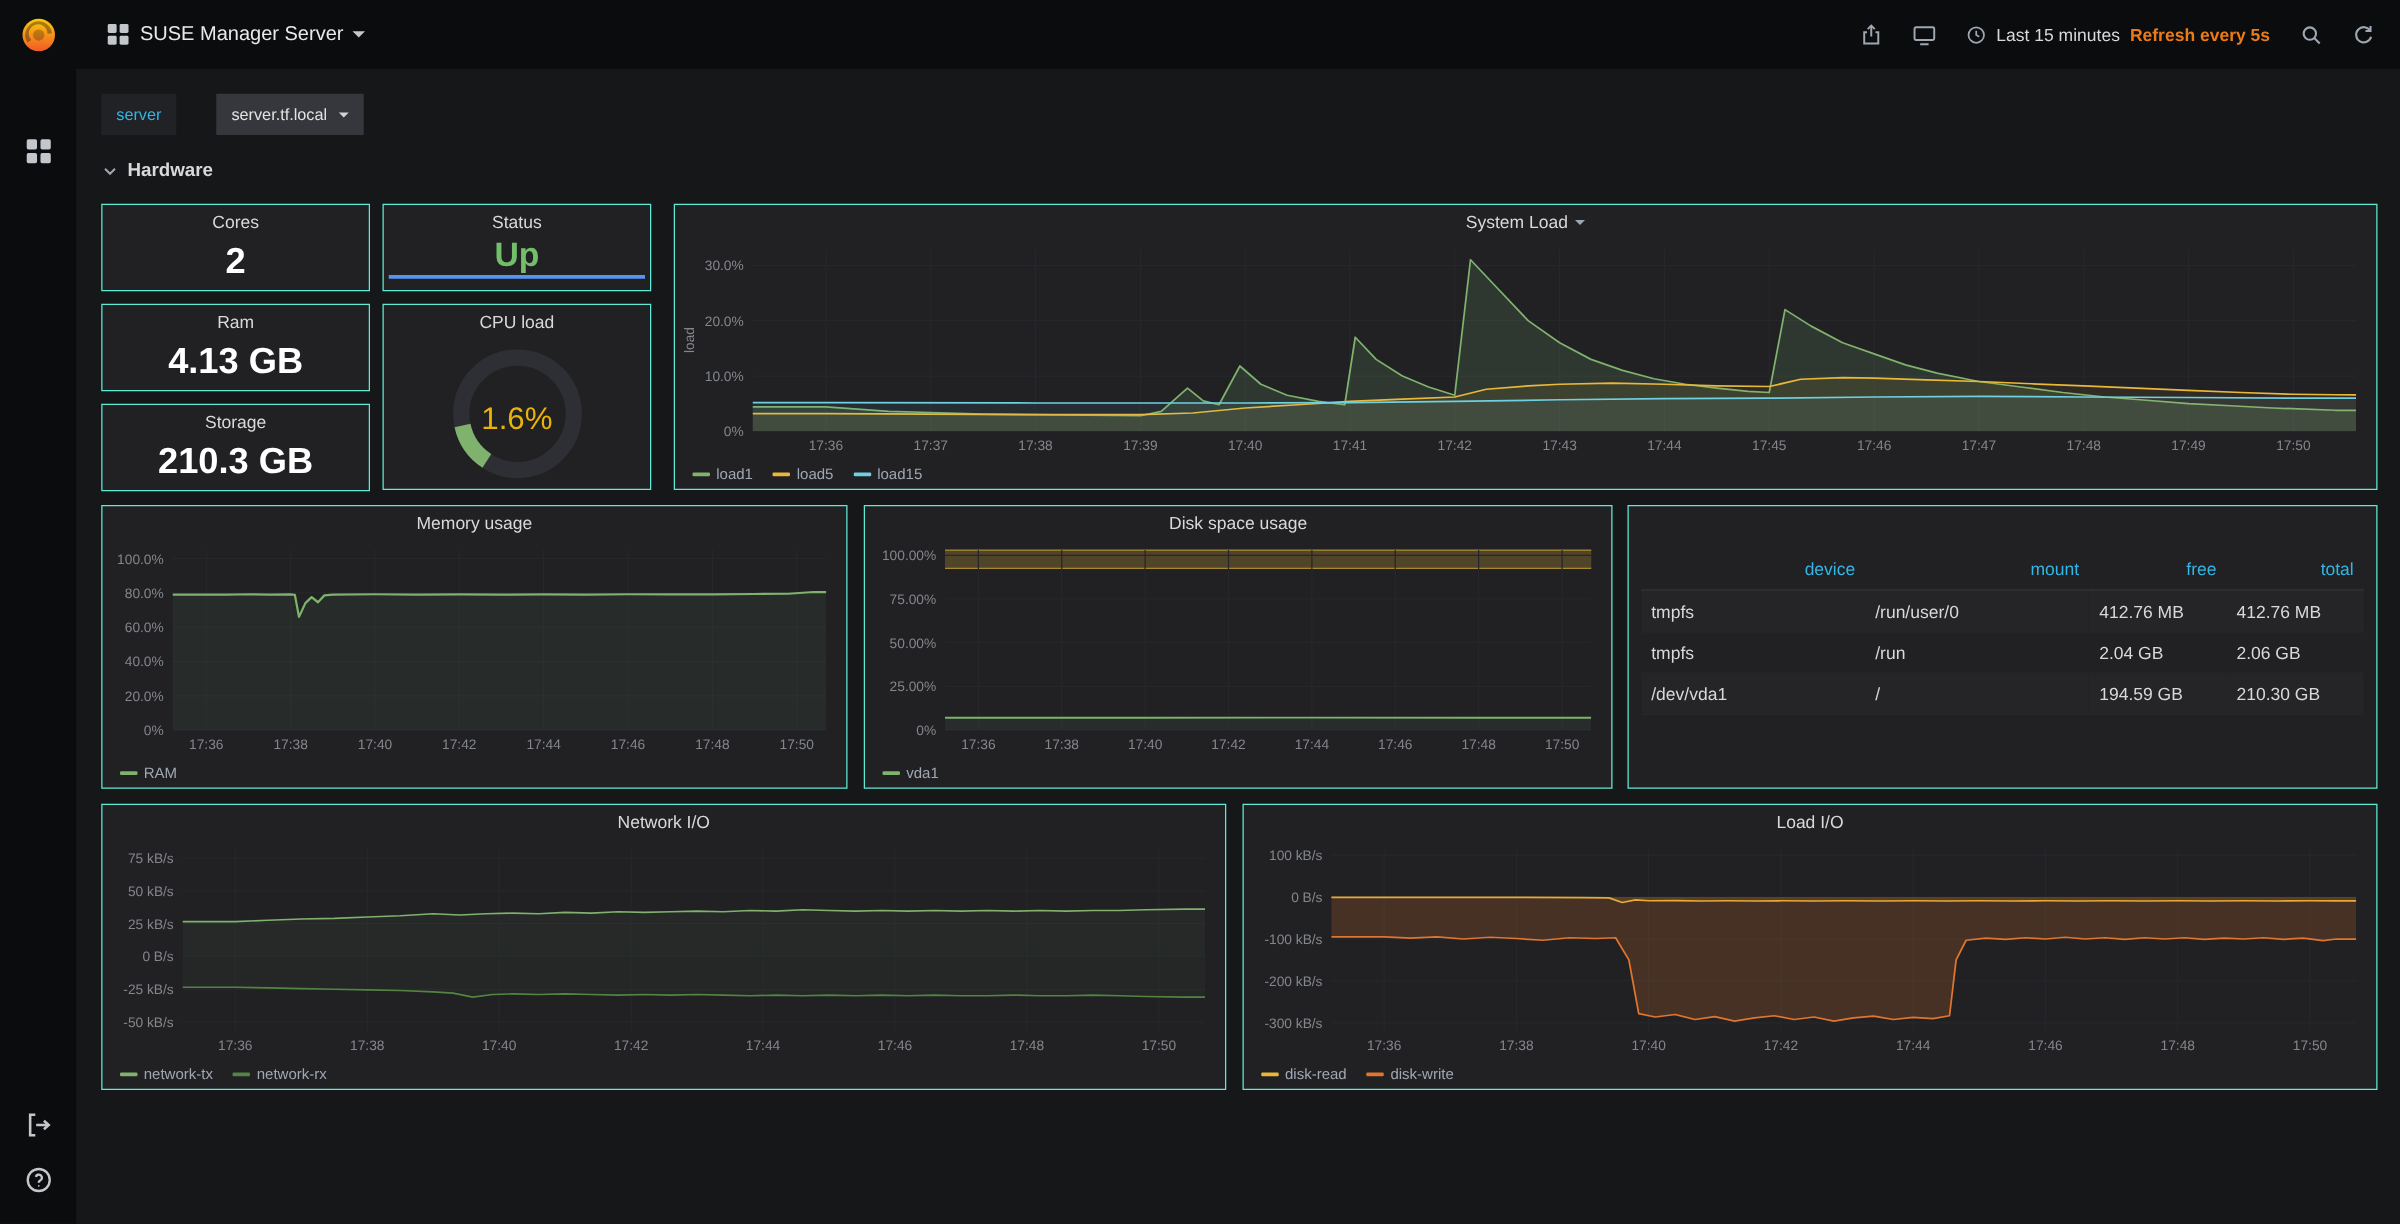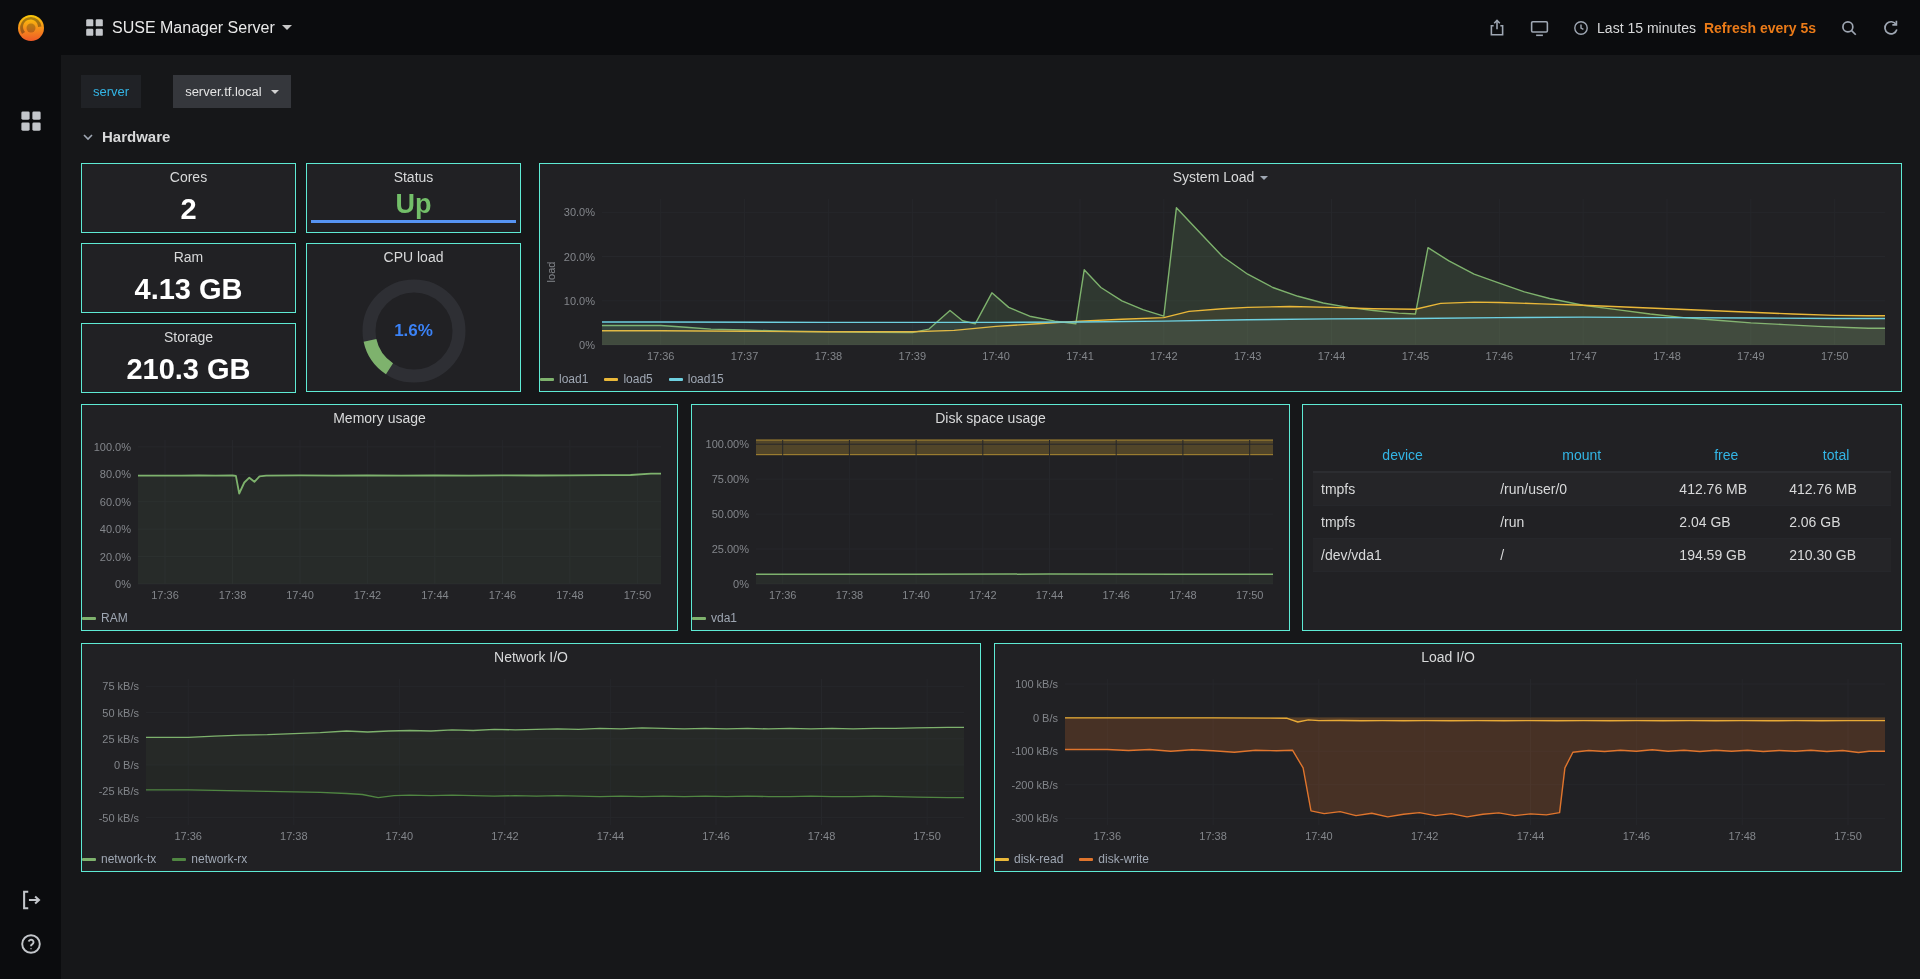--- a/index.html
+++ b/index.html
@@ -27,41 +27,41 @@
   .var-caret{width:0;height:0;border-left:4px solid transparent;border-right:4px solid transparent;border-top:4px solid #d2d2d2;}
   .row-header{position:absolute;left:82px;top:128px;display:flex;align-items:center;gap:8px;font-size:15px;font-weight:700;color:#d8d9da;cursor:pointer;}
   
   .panel{position:absolute;background:#212124;border:1px solid #5eead4;box-sizing:border-box;}
   .panel-title{height:27px;line-height:27px;text-align:center;font-size:14px;font-weight:500;color:#d8d9da;cursor:pointer;white-space:nowrap;}
   .title-caret{display:inline-block;margin-left:6px;width:0;height:0;border-left:4px solid transparent;border-right:4px solid transparent;border-top:4px solid #9fa7b3;vertical-align:middle;}
   .stat-value{position:absolute;top:29px;left:0;right:0;text-align:center;font-size:29px;font-weight:700;color:#ffffff;}
   .status-value{color:#73bf69;}
   .status-bar{position:absolute;left:4px;right:4px;bottom:9px;height:3px;background:#5794f2;}
   .gauge-wrap{position:absolute;left:50%;top:27px;transform:translateX(-50%);}
-  .gauge-value{position:absolute;left:0;right:0;top:77px;text-align:center;font-size:17px;font-weight:700;color:#3b82f6;}
+  .gauge-value{position:absolute;left:0;right:0;top:77px;text-align:center;font-size:25px;font-weight:400;color:#eab308;}
   #p-cores{left:81px;top:163px;width:215px;height:70px;}
   #p-status{left:306px;top:163px;width:215px;height:70px;}
   #p-sysload{left:539px;top:163px;width:1363px;height:229px;}
   #p-ram{left:81px;top:243px;width:215px;height:70px;}
   #p-cpu{left:306px;top:243px;width:215px;height:149px;}
   #p-storage{left:81px;top:323px;width:215px;height:70px;}
   #p-memory{left:81px;top:404px;width:597px;height:227px;}
   #p-diskspace{left:691px;top:404px;width:599px;height:227px;}
   #p-mounts{left:1302px;top:404px;width:600px;height:227px;}
   #p-network{left:81px;top:643px;width:900px;height:229px;}
   #p-diskio{left:994px;top:643px;width:908px;height:229px;}
   
   .chart-wrap{position:absolute;left:4px;right:8px;top:28px;bottom:26px;cursor:crosshair;}
   svg text{fill:#83868b;font-size:11px;font-family:"Liberation Sans",sans-serif;}
-  .legend{position:absolute;left:0;bottom:5px;display:flex;gap:16px;font-size:12px;color:#9fa7b3;}
+  .legend{position:absolute;left:14px;bottom:5px;display:flex;gap:16px;font-size:12px;color:#9fa7b3;}
   .legend .lg-item{display:flex;align-items:center;gap:5px;cursor:pointer;}
   .legend .lg-item i{display:inline-block;width:14px;height:3px;border-radius:1px;}
   
   .mount-table{position:absolute;left:10px;right:10px;top:34px;border-collapse:collapse;font-size:14px;width:calc(100% - 20px);}
-  .mount-table th{color:#33b5e5;text-align:center;font-weight:500;padding:8px 8px;border-bottom:2px solid #2c2d31;cursor:pointer;}
+  .mount-table th{color:#33b5e5;text-align:right;font-weight:500;padding:8px 8px;border-bottom:2px solid #2c2d31;cursor:pointer;}
   .mount-table td{color:#d8d9da;padding:8px 8px;border-bottom:1px solid #26272b;}
   .mount-table tbody tr:nth-child(odd){background:rgba(255,255,255,0.02);}
 </style>
 </head>
 <body>
 
 <div class="navbar">
   <span class="icon-btn">
     <svg width="19" height="19" viewBox="0 0 16 16">
         <g fill="#c3c6ca">

